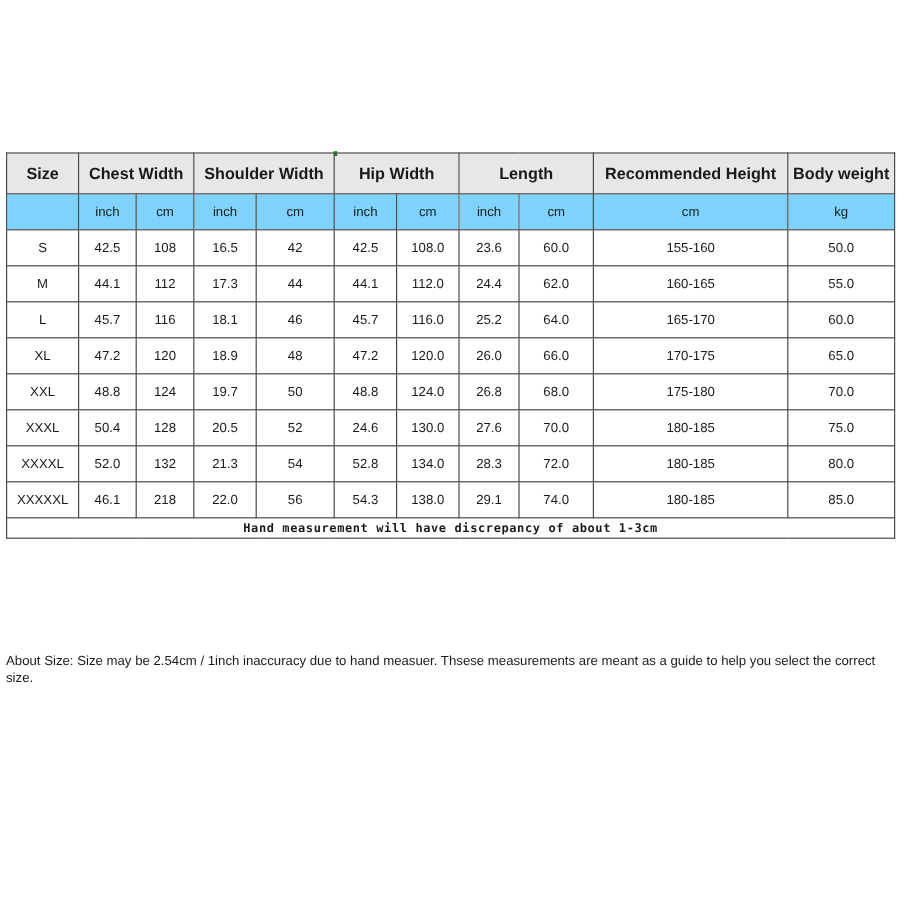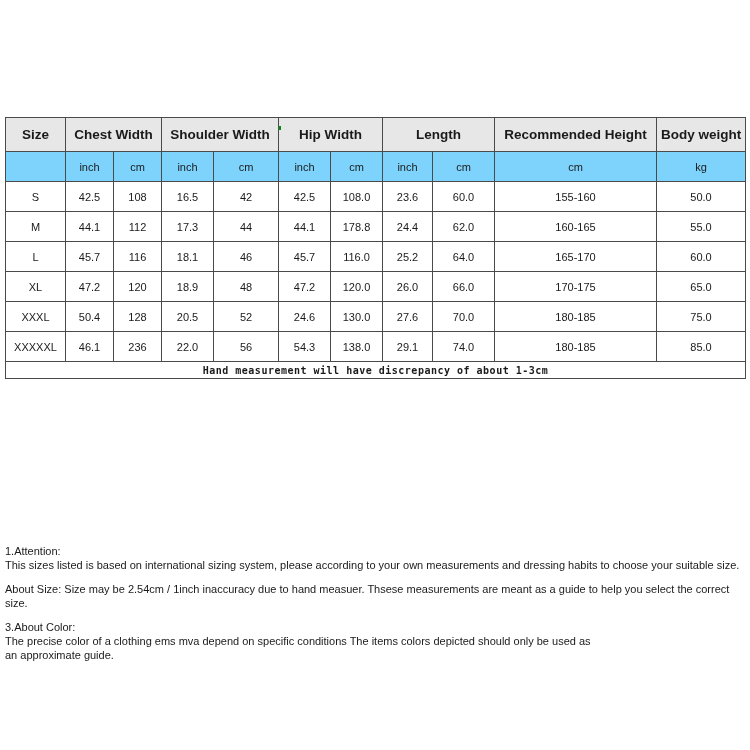--- a/index.html
+++ b/index.html
@@ -16,21 +16,21 @@
     position: relative;
     width: 750px;
     height: 750px;
     background: #ffffff;
   }
 
   
   table.size-chart {
     position: absolute;
     left: 5px;
-    top: 117px;
+    top: 127px;
     width: 740px;
     border-collapse: collapse;
     table-layout: fixed;
     font-family: "Liberation Sans", sans-serif;
   }
   table.size-chart th,
   table.size-chart td {
     border: 1px solid #4a4a4a;
     text-align: center;
     vertical-align: middle;
@@ -144,21 +144,21 @@
           <td>155-160</td>
           <td>50.0</td>
         </tr>
         <tr class="data-row">
           <td>M</td>
           <td>44.1</td>
           <td>112</td>
           <td>17.3</td>
           <td>44</td>
           <td>44.1</td>
-          <td>178.8</td>
+          <td>112.0</td>
           <td>24.4</td>
           <td>62.0</td>
           <td>160-165</td>
           <td>55.0</td>
         </tr>
         <tr class="data-row">
           <td>L</td>
           <td>45.7</td>
           <td>116</td>
           <td>18.1</td>
@@ -177,61 +177,78 @@
           <td>18.9</td>
           <td>48</td>
           <td>47.2</td>
           <td>120.0</td>
           <td>26.0</td>
           <td>66.0</td>
           <td>170-175</td>
           <td>65.0</td>
         </tr>
         <tr class="data-row">
+          <td>XXL</td>
+          <td>48.8</td>
+          <td>124</td>
+          <td>19.7</td>
+          <td>50</td>
+          <td>48.8</td>
+          <td>124.0</td>
+          <td>26.8</td>
+          <td>68.0</td>
+          <td>175-180</td>
+          <td>70.0</td>
+        </tr>
+        <tr class="data-row">
           <td>XXXL</td>
           <td>50.4</td>
           <td>128</td>
           <td>20.5</td>
           <td>52</td>
           <td>24.6</td>
           <td>130.0</td>
           <td>27.6</td>
           <td>70.0</td>
           <td>180-185</td>
           <td>75.0</td>
         </tr>
         <tr class="data-row">
+          <td>XXXXL</td>
+          <td>52.0</td>
+          <td>132</td>
+          <td>21.3</td>
+          <td>54</td>
+          <td>52.8</td>
+          <td>134.0</td>
+          <td>28.3</td>
+          <td>72.0</td>
+          <td>180-185</td>
+          <td>80.0</td>
+        </tr>
+        <tr class="data-row">
           <td>XXXXXL</td>
           <td>46.1</td>
-          <td>236</td>
+          <td>218</td>
           <td>22.0</td>
           <td>56</td>
           <td>54.3</td>
           <td>138.0</td>
           <td>29.1</td>
           <td>74.0</td>
           <td>180-185</td>
           <td>85.0</td>
         </tr>
         <tr class="note-row">
           <td colspan="11">Hand measurement will have discrepancy of about 1-3cm</td>
         </tr>
       </tbody>
   </table>
 
   <div class="artifact-dot" style="background: rgb(31, 122, 31);"></div>
 
   <div class="info-sections">
       <div class="info-section">
-        <div class="info-heading">1.Attention:</div>
-        <div class="info-line">This sizes listed is based on international sizing system, please according to your own measurements and dressing habits to choose your suitable size.</div>
-      </div>
-      <div class="info-section">
         <div class="info-line">About Size: Size may be 2.54cm / 1inch inaccuracy due to hand measuer. Thsese measurements are meant as a guide to help you select the correct size.</div>
       </div>
-      <div class="info-section">
-        <div class="info-heading">3.About Color:</div>
-        <div class="info-line">The precise color of a clothing ems mva depend on specific conditions The items colors depicted should only be used as</div>
-        <div class="info-line">an approximate guide.</div>
-      </div>
     </div>
 
 </div>
 
 </body></html>

